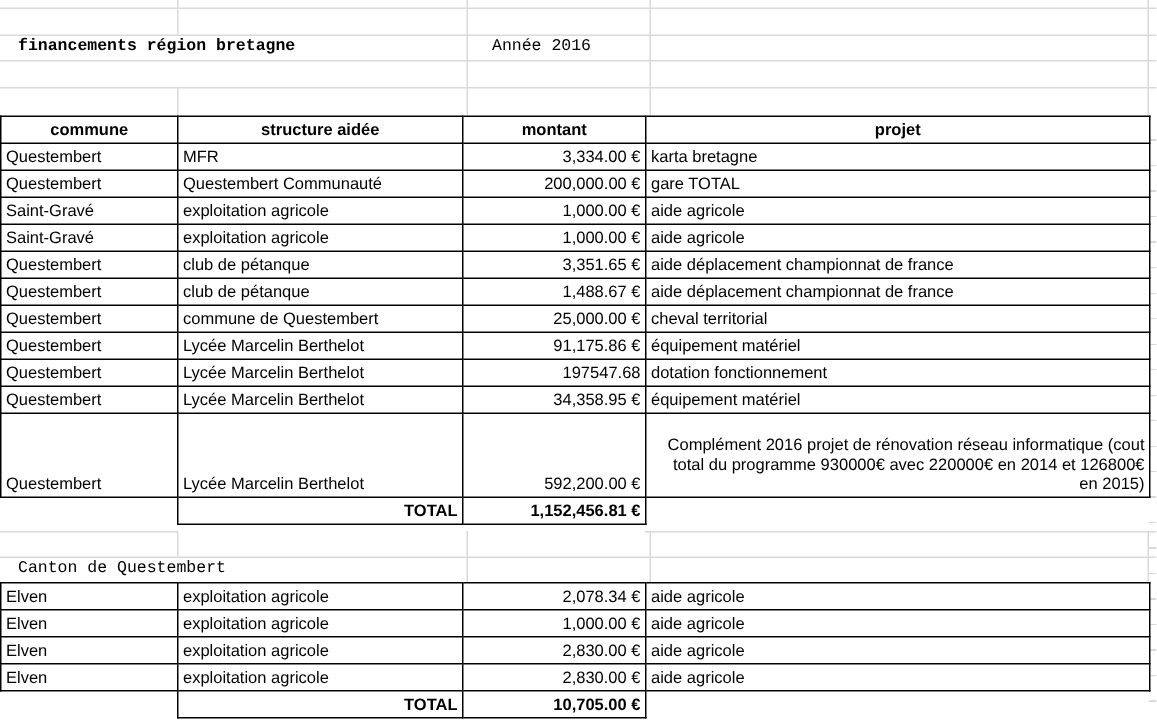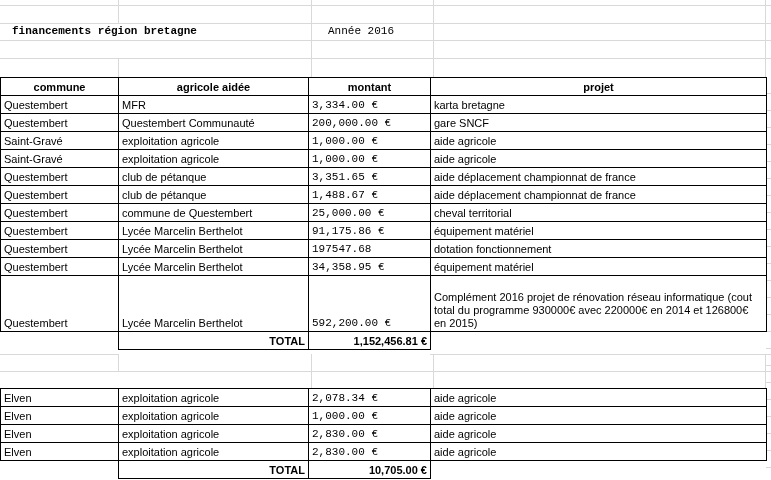--- a/index.html
+++ b/index.html
@@ -9,24 +9,24 @@
   }
   .gl{position:absolute;background:#d9d9d9;}
   .gl.h{height:1px;}
   .gl.v{width:1px;}
   .cell-text{position:absolute;line-height:17px;white-space:nowrap;padding-left:12px;font-family:Liberation Mono, monospace;}
   .b{font-weight:bold;}
   table{border-collapse:collapse;table-layout:fixed;width:766px;position:absolute;left:0;}
   td,th{border:1px solid #000;padding:1px 3px;height:15px;vertical-align:bottom;
         overflow:hidden;white-space:nowrap;font-size:11px;line-height:13px;}
   th{text-align:center;font-weight:bold;}
-  td.num{text-align:left;font-family:Liberation Mono, monospace;}
+  td.num{text-align:right;}
   tr{height:17px;}
   tr.tall{height:56px;}
-  tr.tall td.wrap{white-space:normal;}
+  tr.tall td.wrap{white-space:normal;text-align:right;}
   td.nb{border:none;background:transparent;}
   td.total-lab{text-align:right;font-weight:bold;padding-left:12px;}
   td.total-val{text-align:right;font-weight:bold;margin-left:27px;}
   #table1{top:77px;}
   #table2{top:388px;}
   .right-strip{position:absolute;left:766px;top:77px;width:5px;height:403px;
     background:repeating-linear-gradient(to bottom,transparent 0,transparent 16px,#d9d9d9 16px,#d9d9d9 17px);}
 </style>
 </head>
 <body>
@@ -59,37 +59,37 @@
   <table id="table1">
     <colgroup>
       <col style="width:118px">
         <col style="width:190px">
         <col style="width:122px">
         <col style="width:336px">
     </colgroup>
     <thead>
       <tr>
         <th>commune</th>
-        <th>agricole aidée</th>
+        <th>structure aidée</th>
         <th>montant</th>
         <th>projet</th>
       </tr>
     </thead>
     <tbody>
         <tr>
       <td>Questembert</td>
       <td>MFR</td>
       <td class="num">3,334.00 €</td>
       <td class="wrap">karta bretagne</td>
     </tr>
         <tr>
       <td>Questembert</td>
       <td>Questembert Communauté</td>
       <td class="num">200,000.00 €</td>
-      <td class="wrap">gare SNCF</td>
+      <td class="wrap">gare TOTAL</td>
     </tr>
         <tr>
       <td>Saint-Gravé</td>
       <td>exploitation agricole</td>
       <td class="num">1,000.00 €</td>
       <td class="wrap">aide agricole</td>
     </tr>
         <tr>
       <td>Saint-Gravé</td>
       <td>exploitation agricole</td>
@@ -142,20 +142,21 @@
     <tbody>
       <tr>
         <td class="nb"></td>
         <td class="total-lab">TOTAL</td>
         <td class="total-val">1,152,456.81 €</td>
         <td class="nb"></td>
       </tr>
     </tbody>
   </table>
 
+  <div class="cell-text" style="left:0;top:371px;">Canton de Questembert</div>
 
   <table id="table2">
     <colgroup>
       <col style="width:118px">
         <col style="width:190px">
         <col style="width:122px">
         <col style="width:336px">
     </colgroup>
     <tbody>
         <tr>

